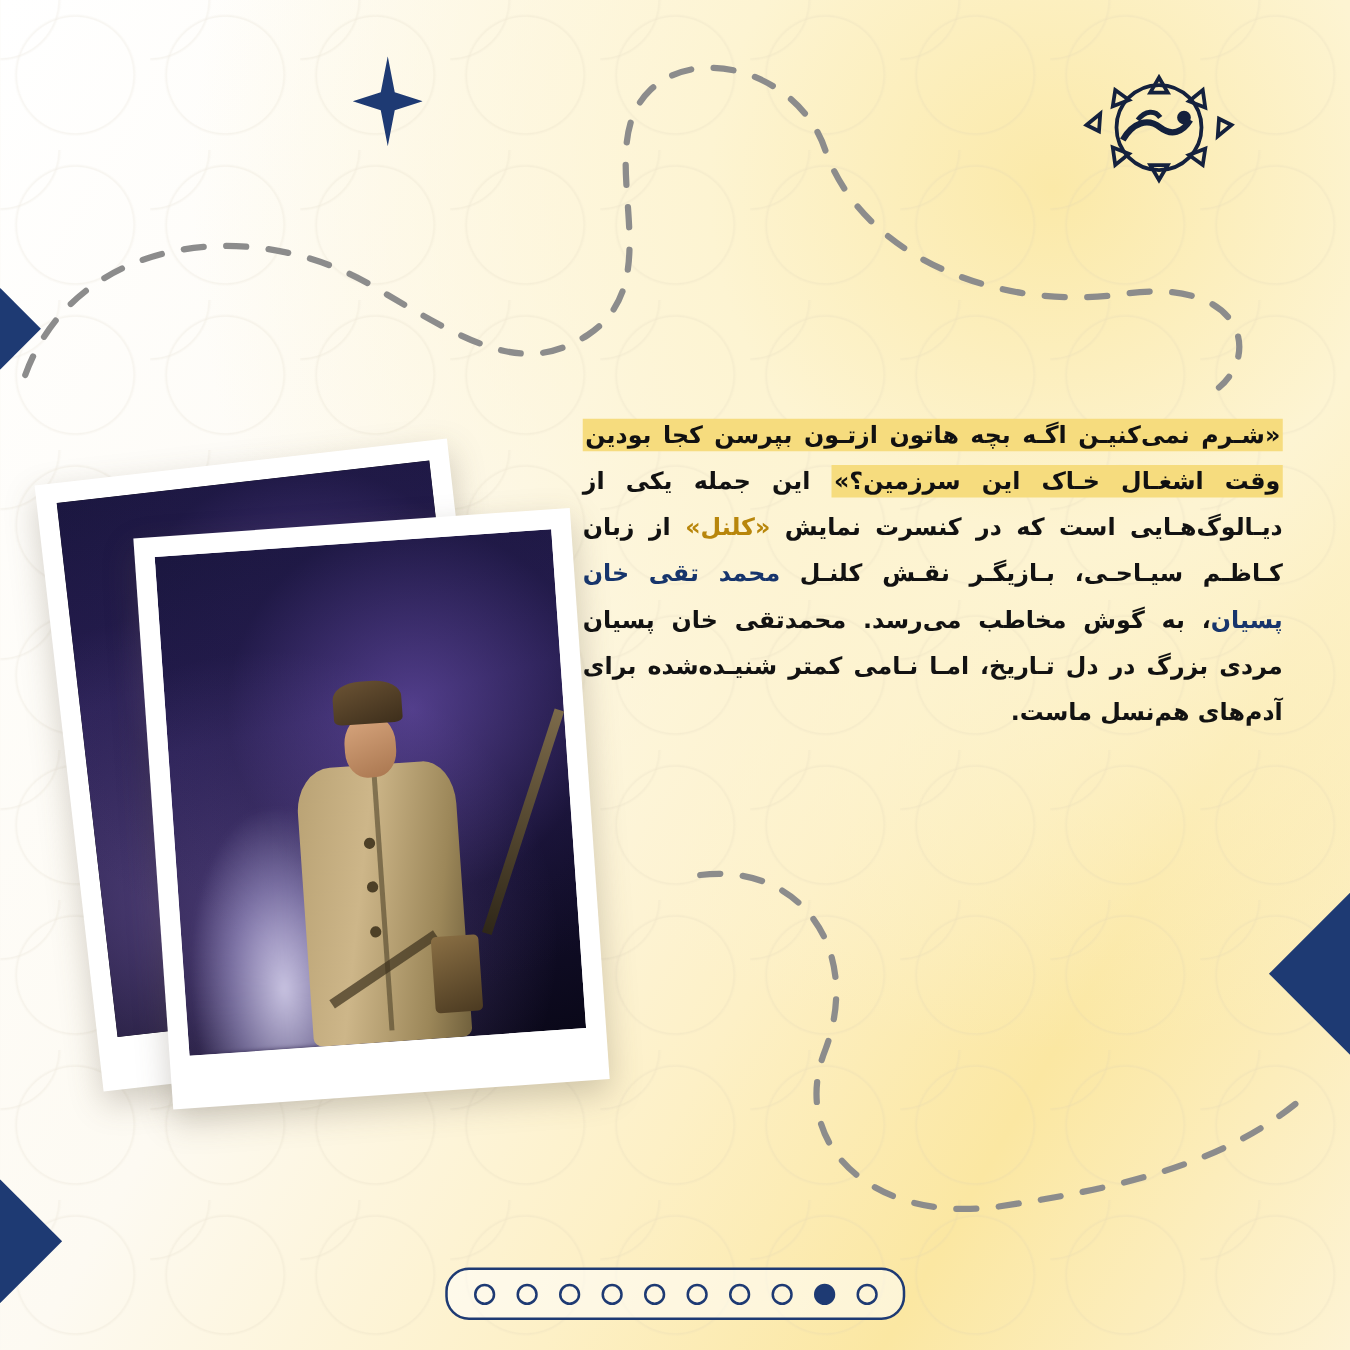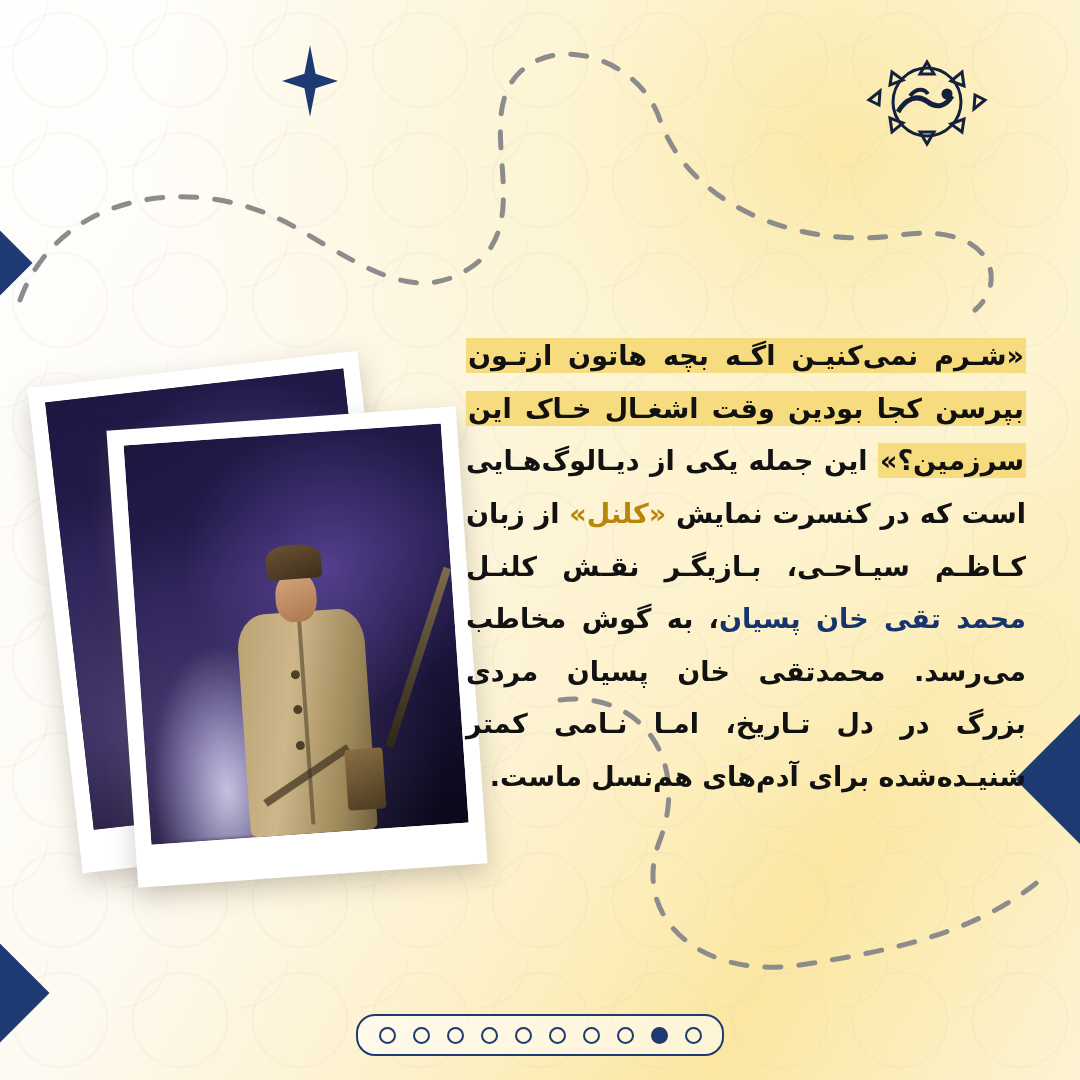--- a/index.html
+++ b/index.html
@@ -113,21 +113,21 @@
     position:absolute;right:10%;bottom:6%;width:22%;height:18%;
     background:linear-gradient(160deg,#8a6f44,#4b3a21);border-radius:4px;
   }
 
   
   .text-block{
     position:absolute;right:54px;top:330px;width:560px;
     direction:rtl;text-align:justify;text-align-last:right;
     color:#121212;
     font-family:"DejaVu Sans","Liberation Sans",sans-serif;
-    font-size:27px;line-height:1.95;font-weight:700;
+    font-size:19px;line-height:1.95;font-weight:700;
   }
   .hl{
     background:#f6dc7e;
     box-decoration-break:clone;-webkit-box-decoration-break:clone;
     padding:2px 2px;color:#111;font-weight:800;
   }
   .navy{color:#17356c;font-weight:800;}
   .gold{color:#b8860b;font-weight:800;}
   .body-txt{font-weight:600;}
 

